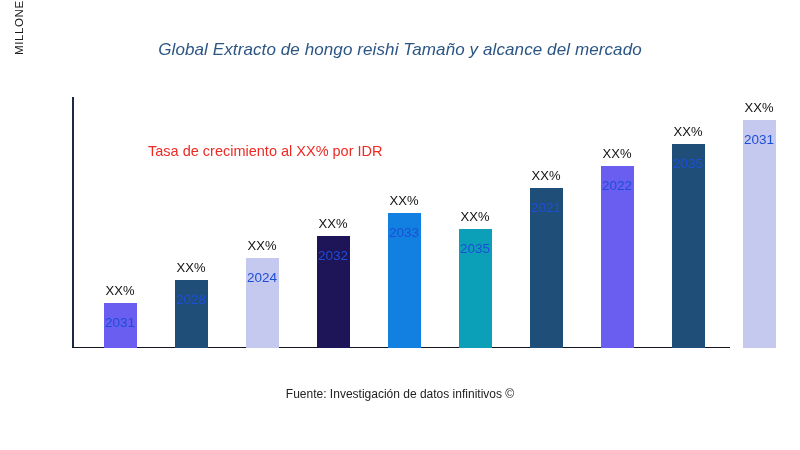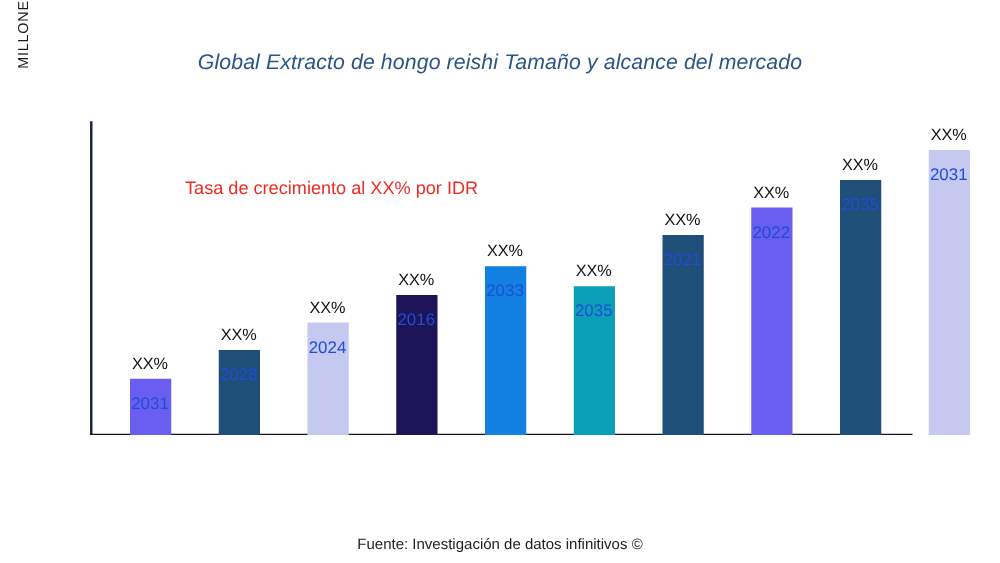--- a/index.html
+++ b/index.html
@@ -127,21 +127,20 @@
   
   .source-note {
     position: absolute;
     left: 0;
     right: 0;
     top: 387px;
     text-align: center;
     font-size: 12px;
     color: #222222;
     white-space: nowrap;
-    margin-top: 41px;
   }
 </style>
 </head>
 <body>
 
 <div id="chart-root">
 
   <div class="chart-title">Global Extracto de hongo reishi Tamaño y alcance del mercado</div>
 
   <div class="ylabel">MILLONES DE USD</div>
@@ -165,21 +164,21 @@
         <div class="tick-label">2028</div>
       </div>
       <div class="bar-group" style="left: 245.5px; width: 33px; height: 90px;">
         <div class="bar" style="height: 90px; background: rgb(197, 200, 239);"></div>
         <div class="bar-value" style="bottom: 95px;">XX%</div>
         <div class="tick-label">2024</div>
       </div>
       <div class="bar-group" style="left: 316.5px; width: 33px; height: 112px;">
         <div class="bar" style="height: 112px; background: rgb(30, 20, 88);"></div>
         <div class="bar-value" style="bottom: 117px;">XX%</div>
-        <div class="tick-label">2016</div>
+        <div class="tick-label">2032</div>
       </div>
       <div class="bar-group" style="left: 387.5px; width: 33px; height: 135px;">
         <div class="bar" style="height: 135px; background: rgb(17, 128, 224);"></div>
         <div class="bar-value" style="bottom: 140px;">XX%</div>
         <div class="tick-label">2033</div>
       </div>
       <div class="bar-group" style="left: 458.5px; width: 33px; height: 119px;">
         <div class="bar" style="height: 119px; background: rgb(12, 159, 184);"></div>
         <div class="bar-value" style="bottom: 124px;">XX%</div>
         <div class="tick-label">2035</div>

